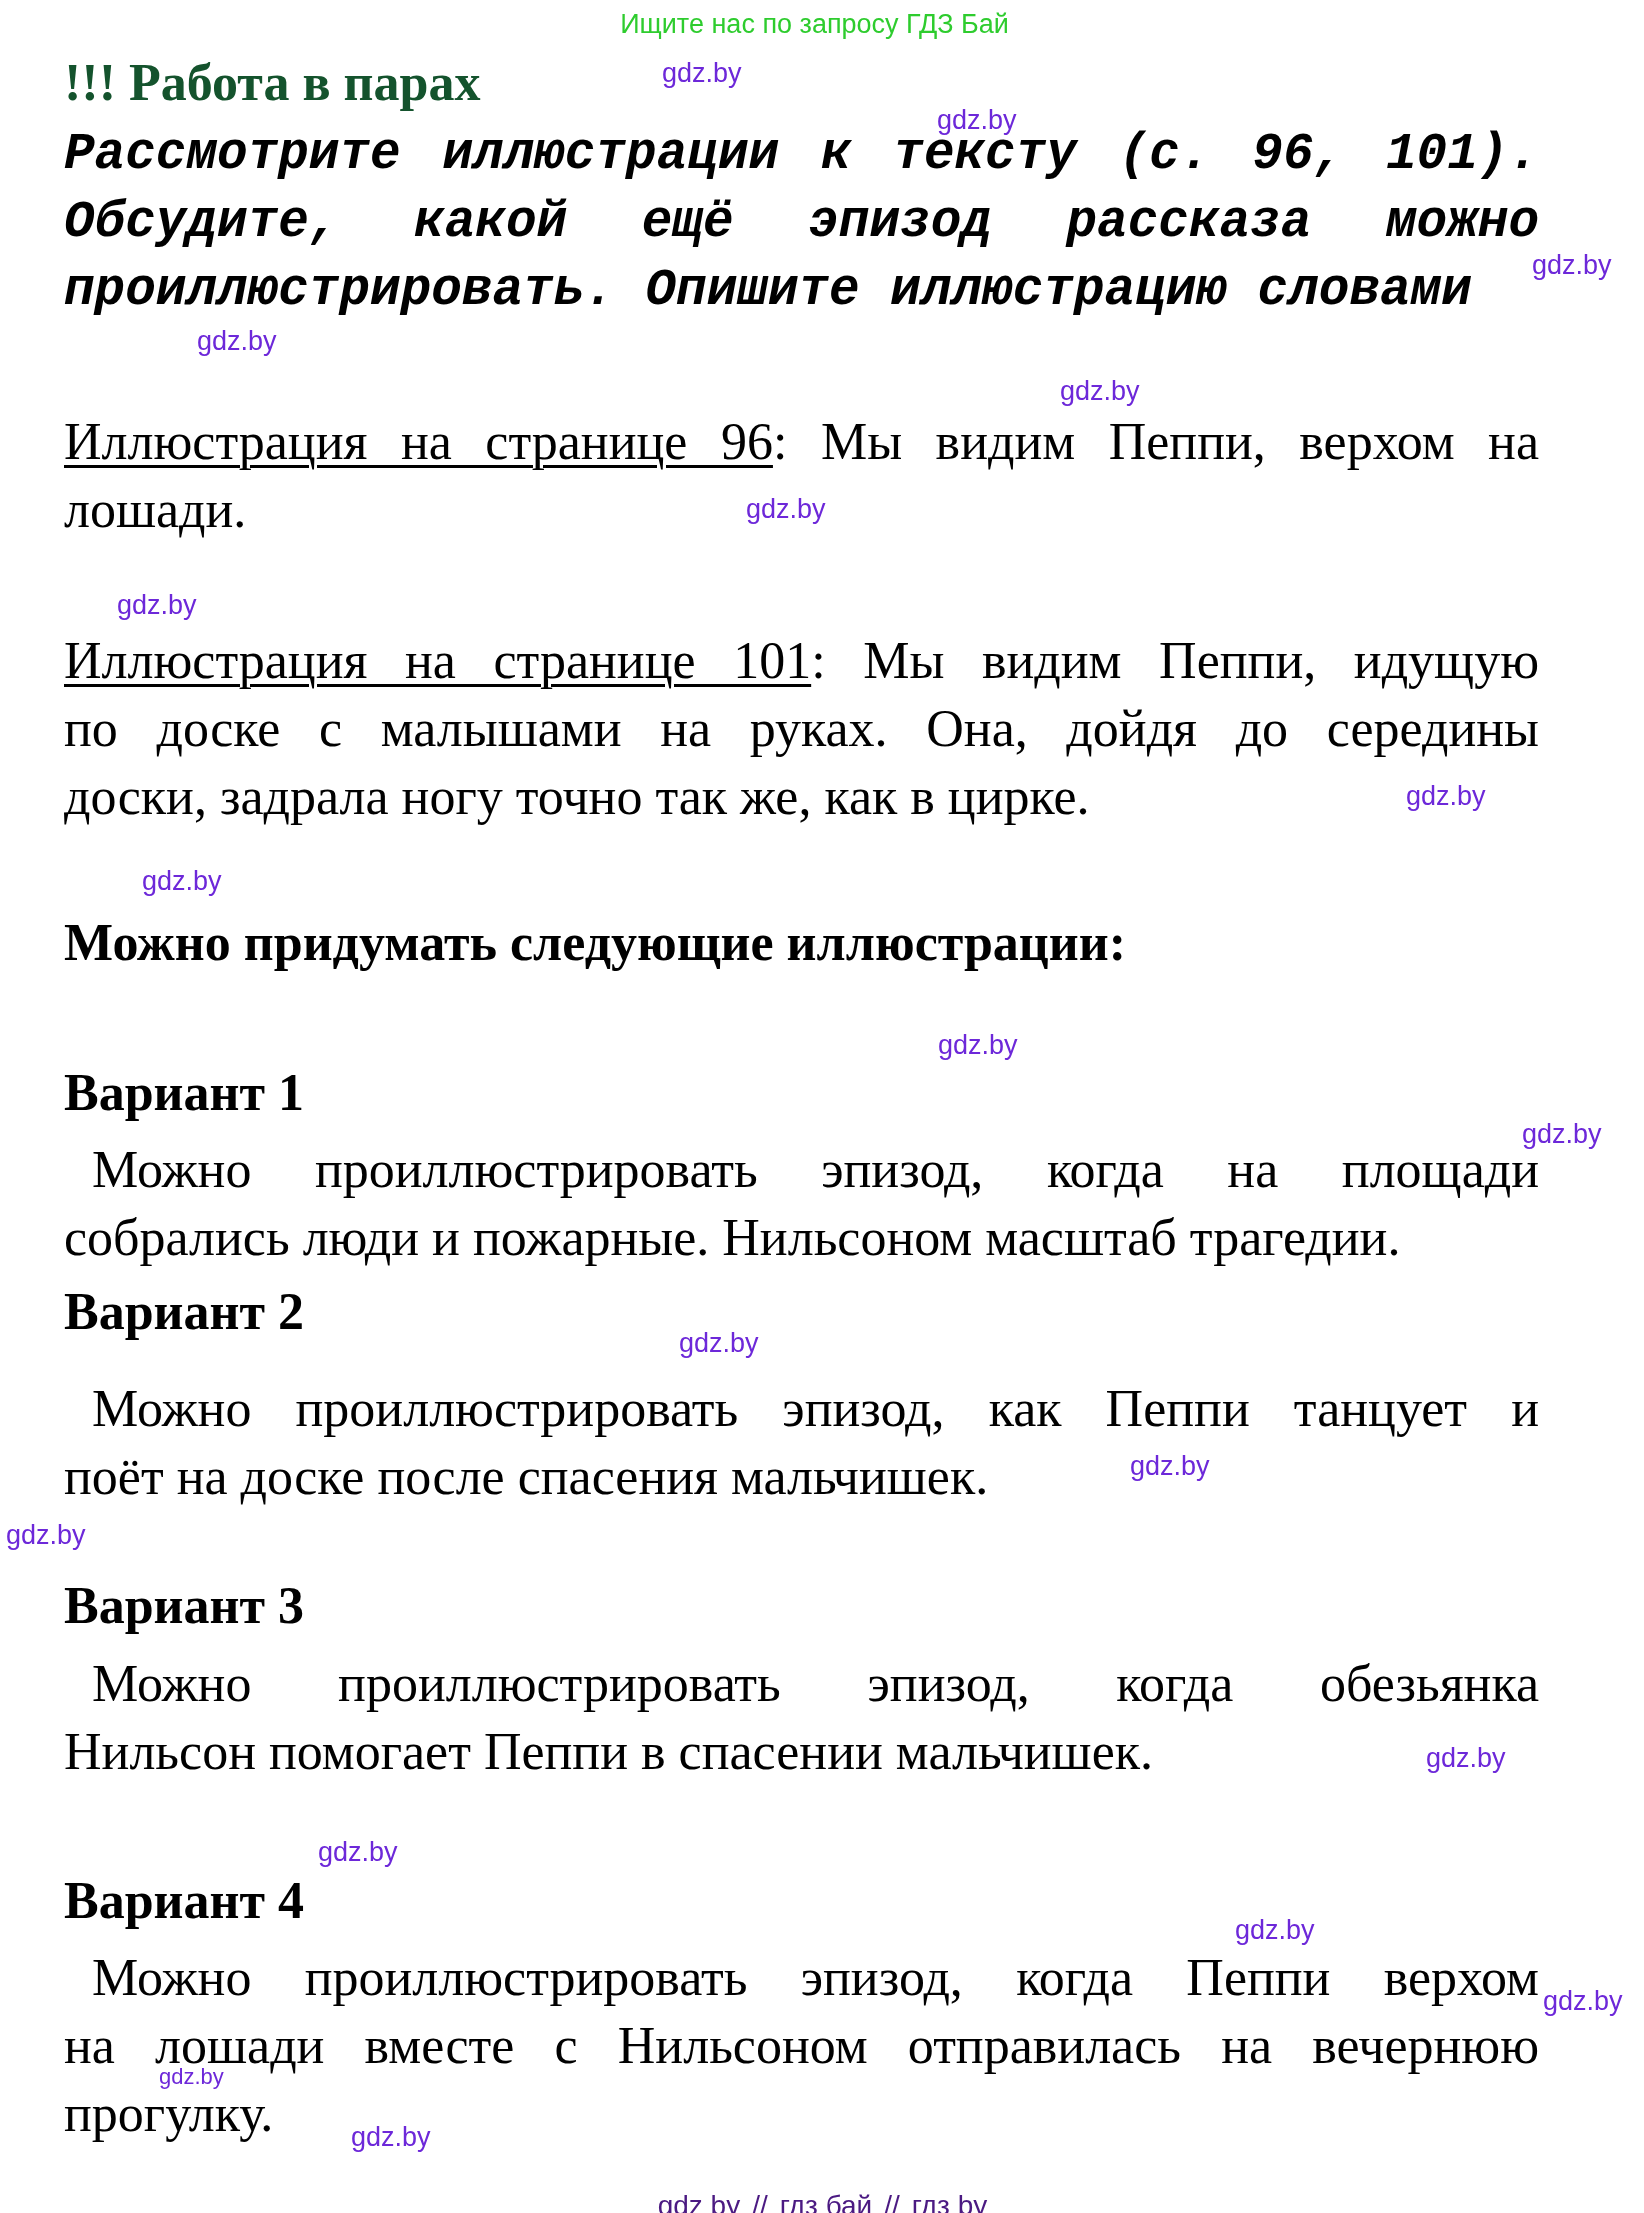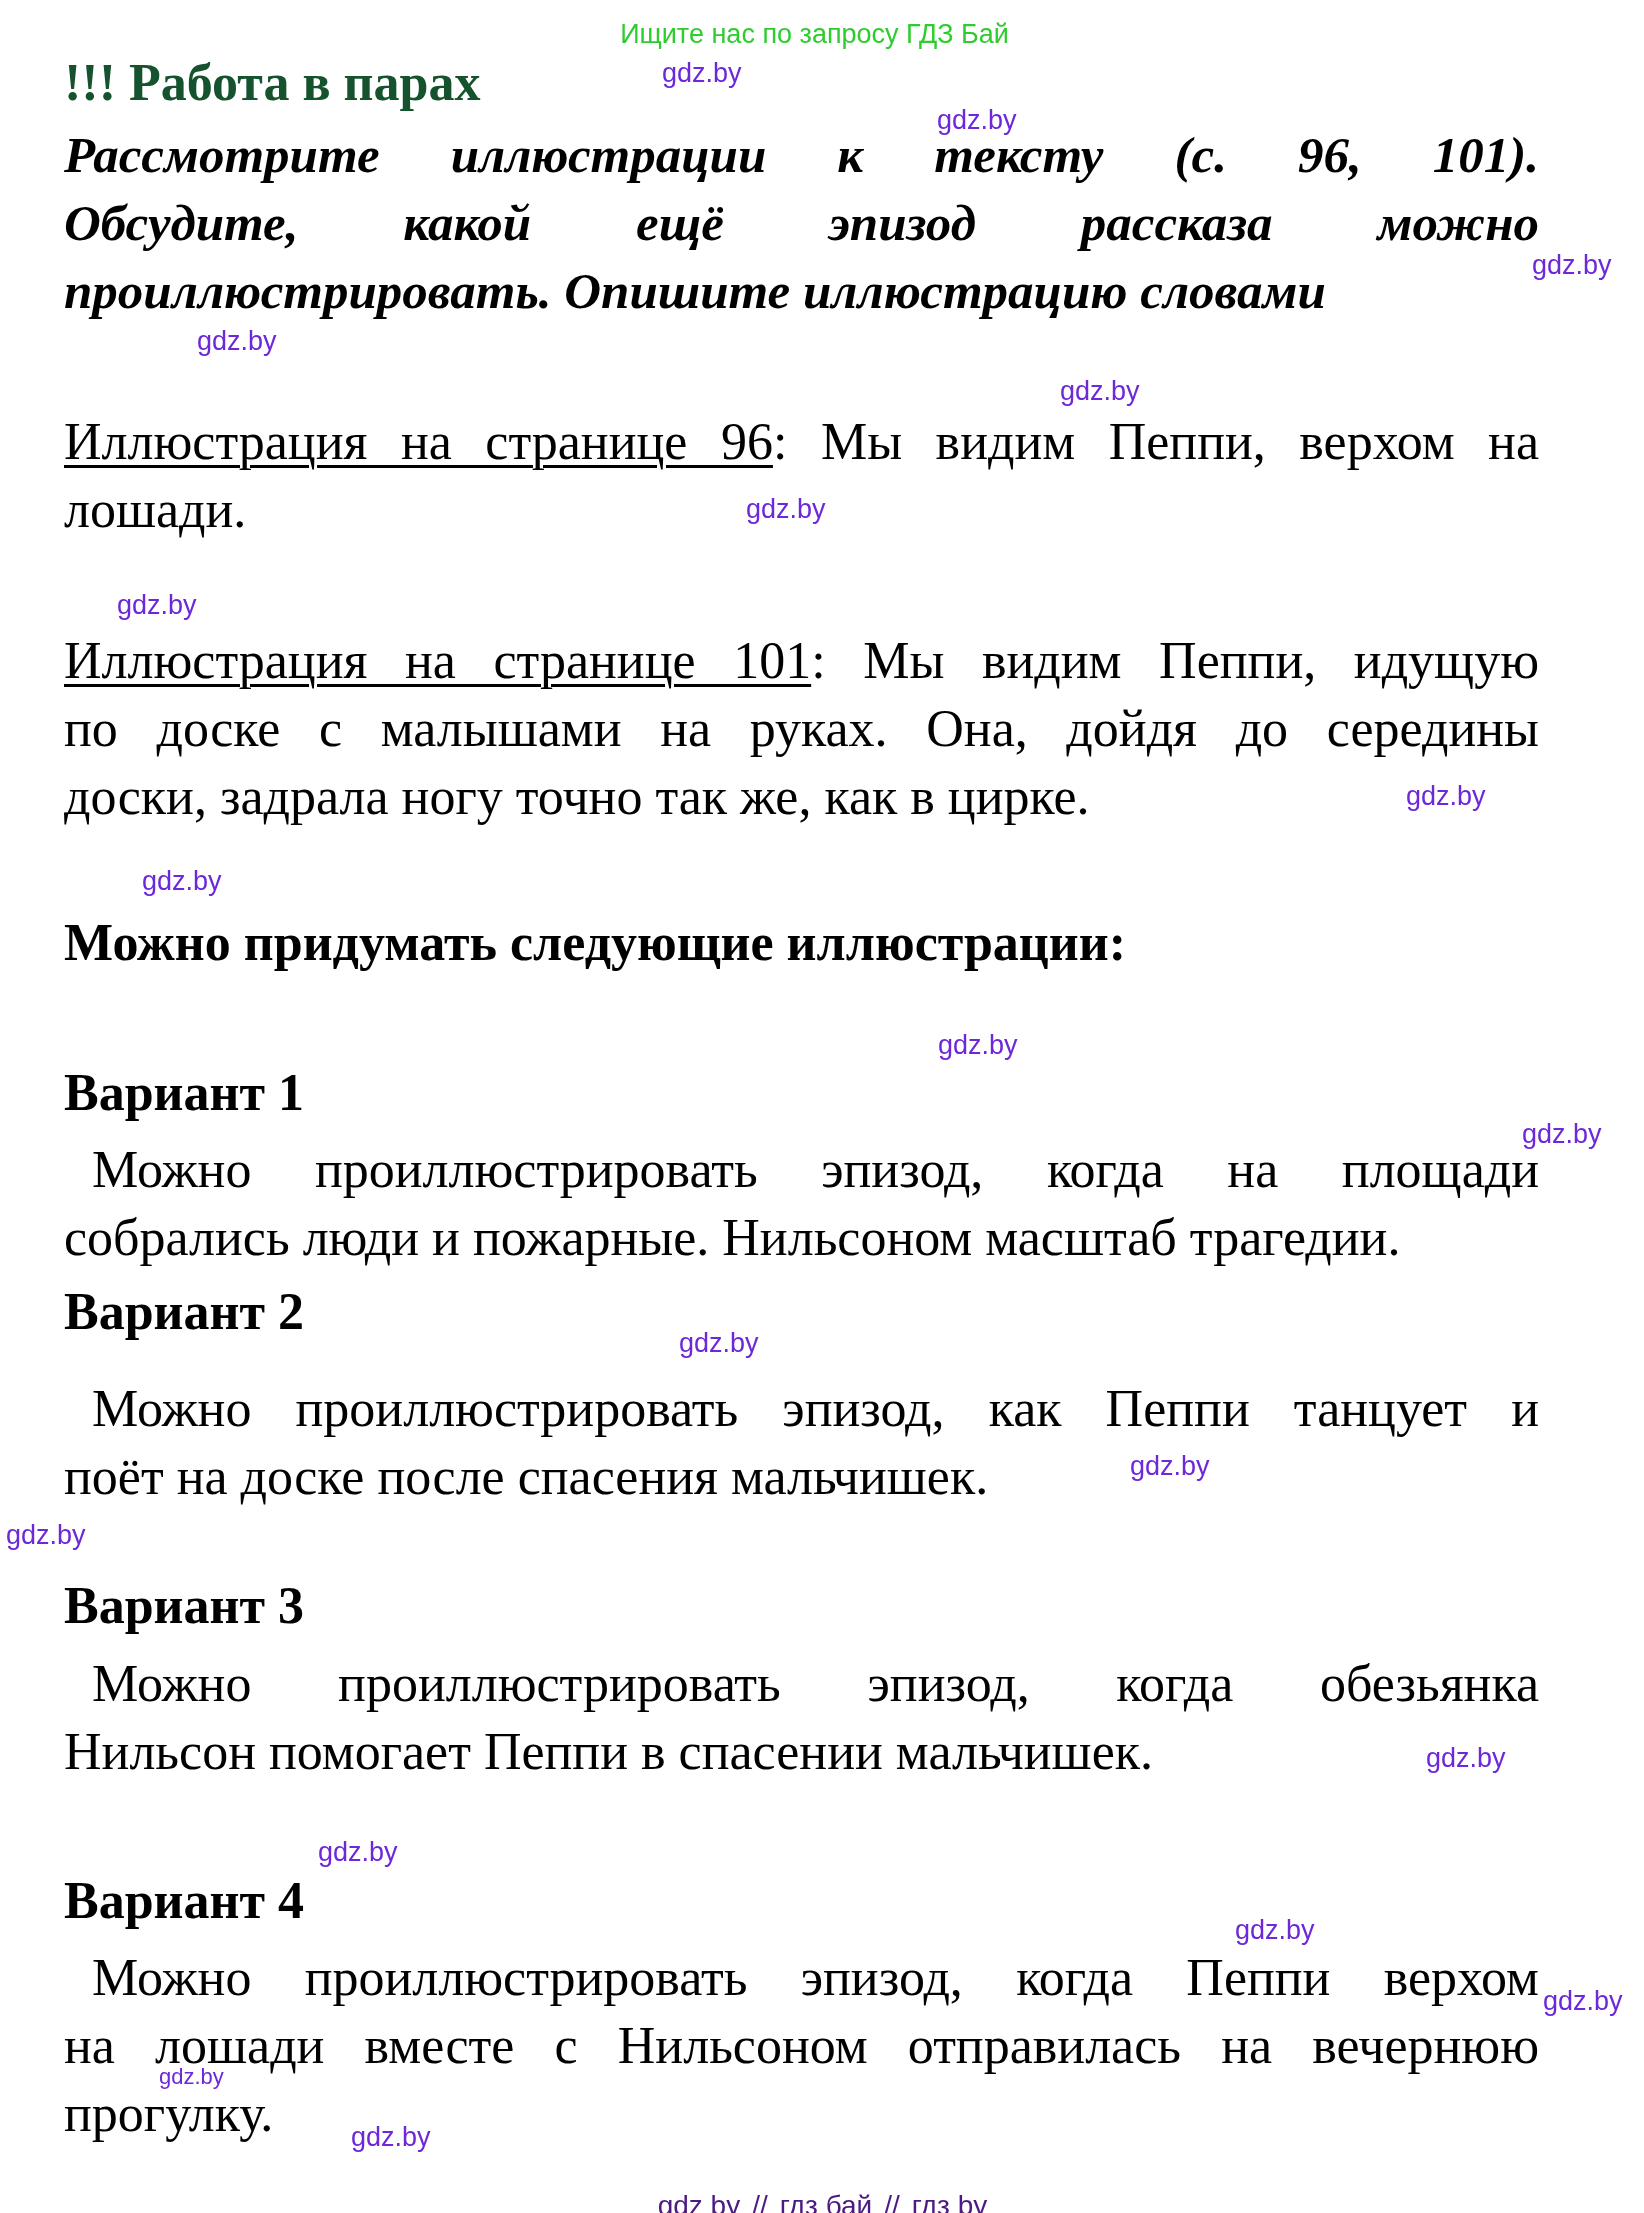--- a/index.html
+++ b/index.html
@@ -11,21 +11,21 @@
     width: 1645px;
     height: 2214px;
     position: relative;
     overflow: hidden;
     font-family: "Liberation Serif", "DejaVu Serif", serif;
     color: #000;
   }
   .abs { position: absolute; white-space: nowrap; }
 
   .banner {
-    left: 0; width: 1633px; top: 18px;
+    left: 0; width: 1633px; top: 8px;
     text-align: center;
     font-family: "Liberation Sans", "DejaVu Sans", sans-serif;
     font-size: 27px;
     line-height: 32px;
     color: #2ecc2e;
   }
   .banner span { display: inline-block; transform: translateX(-2px); }
 
   .title-red {
     left: 64px; top: 52px;
@@ -42,20 +42,21 @@
     font-weight: bold;
     font-style: italic;
     text-align: justify;
     white-space: normal;
   }
   .prompt-line {
     display: block;
     text-align: justify;
     text-align-last: justify;
     height: 68px;
+    font-family: Liberation Mono, monospace;
   }
   .prompt-line.last { text-align-last: left; }
 
   .body-text {
     left: 64px; width: 1475px;
     font-size: 52px;
     line-height: 68px;
     white-space: normal;
   }
   .jline {

